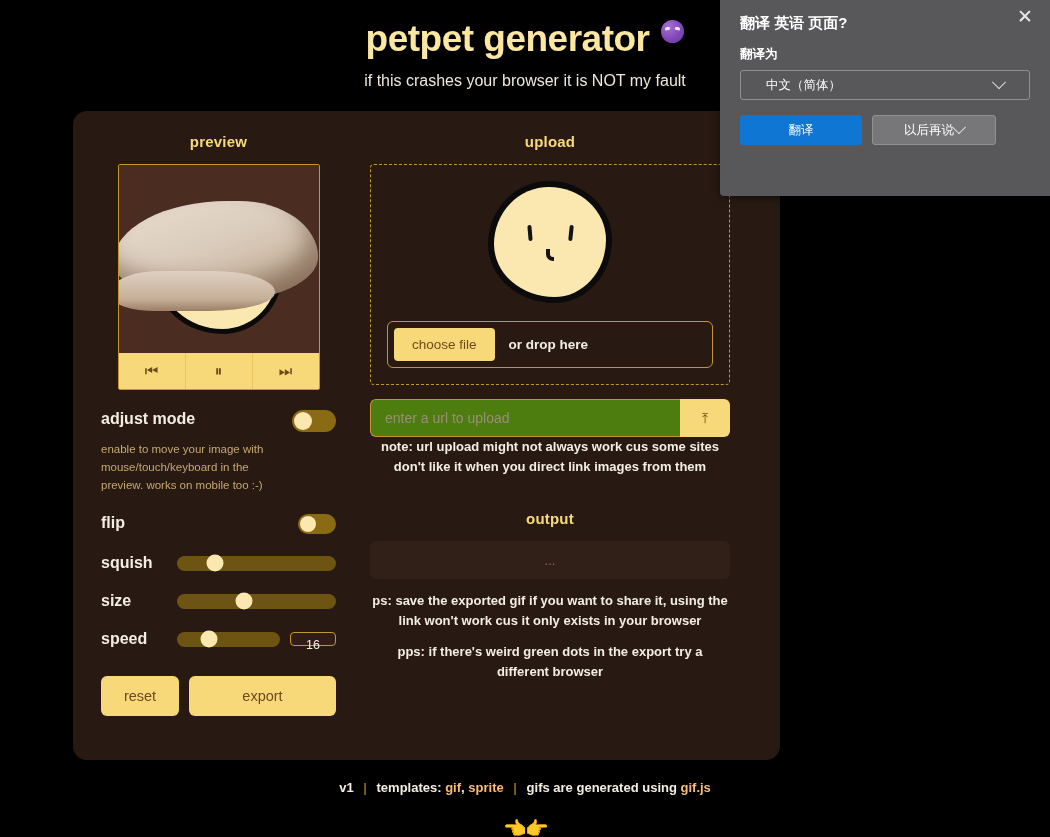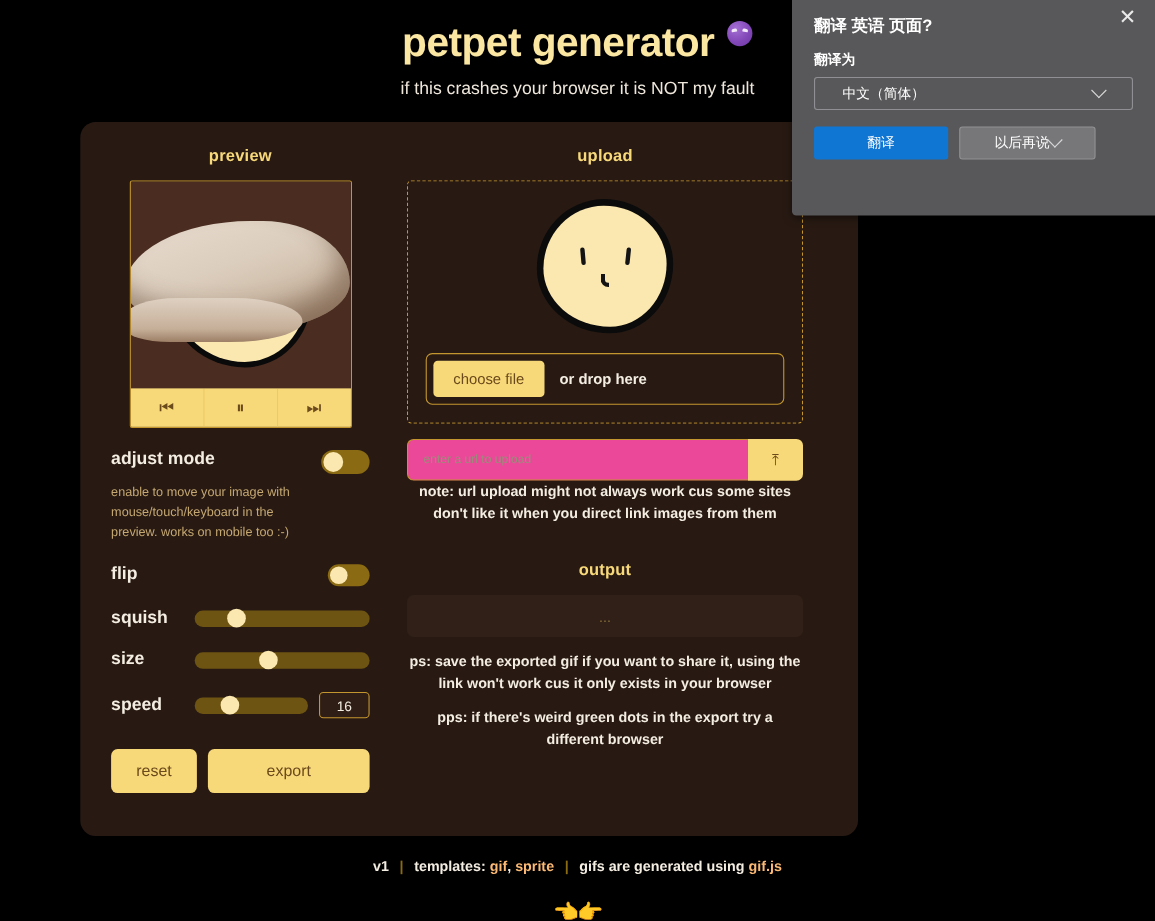--- a/index.html
+++ b/index.html
@@ -115,21 +115,21 @@
   .slider-row .control-label { width: 66px; flex: none; }
   .track {
     position:relative; height: 15px; border-radius: 8px; background:#6E5412;
     flex: 1 1 auto;
   }
   .track .thumb {
     position:absolute; top:50%; transform: translate(-50%,-50%);
     width: 17px; height: 17px; border-radius: 50%; background:#FBE8B0;
   }
   .num-input {
-    width: 46px; height: 24px; flex:none;
+    width: 46px; height: 14px; flex:none;
     background:#2E1E16; border:1px solid #C4962F; border-radius:4px;
     color:#F4EDE2; font-size:12.5px; text-align:center; line-height: 24px;
     font-family:"Liberation Sans", sans-serif;
   }
 
   .btn-row { display:flex; gap: 10px; margin-top: 28px; }
   .btn-yellow {
     background:#F8D97A; border:none; border-radius: 6px; color:#6B4A1B;
     font-size: 14.5px; padding: 12px 0; cursor:pointer;
     font-family:"Liberation Sans", sans-serif;
@@ -162,23 +162,23 @@
   }
   .choose-file {
     background:#F8D97A; color:#6B4A1B; border:none; border-radius:4px;
     padding: 9px 18px; font-size: 13.5px; cursor:pointer;
     font-family:"Liberation Sans", sans-serif;
   }
   .drop-text { color:#F4EDE2; font-size: 13.5px; font-weight:600; }
 
   .url-row { display:flex; margin-top: 14px; height: 38px; }
   .url-input {
-    flex:1 1 auto; background:#ec4899; border:1px solid #C4962F;
+    flex:1 1 auto; background:#4d7c0f; border:1px solid #C4962F;
     border-right:none; border-radius: 6px 0 0 6px;
-    color:#F4EDE2; font-size: 11px; padding: 16px 14px;
+    color:#F4EDE2; font-size: 14px; padding: 16px 14px;
     font-family:"Liberation Sans", sans-serif; outline:none;
   }
   .url-input::placeholder { color:#9C8C7B; }
   .url-submit {
     width: 50px; flex:none; background:#F8D97A; border:none;
     border-radius: 0 6px 6px 0; color:#6B4A1B; font-size:14px; cursor:pointer;
   }
   .note {
     margin-top: 0; text-align:center; color:#F4EDE2;
     font-size: 13px; line-height: 1.5; font-weight:600;

